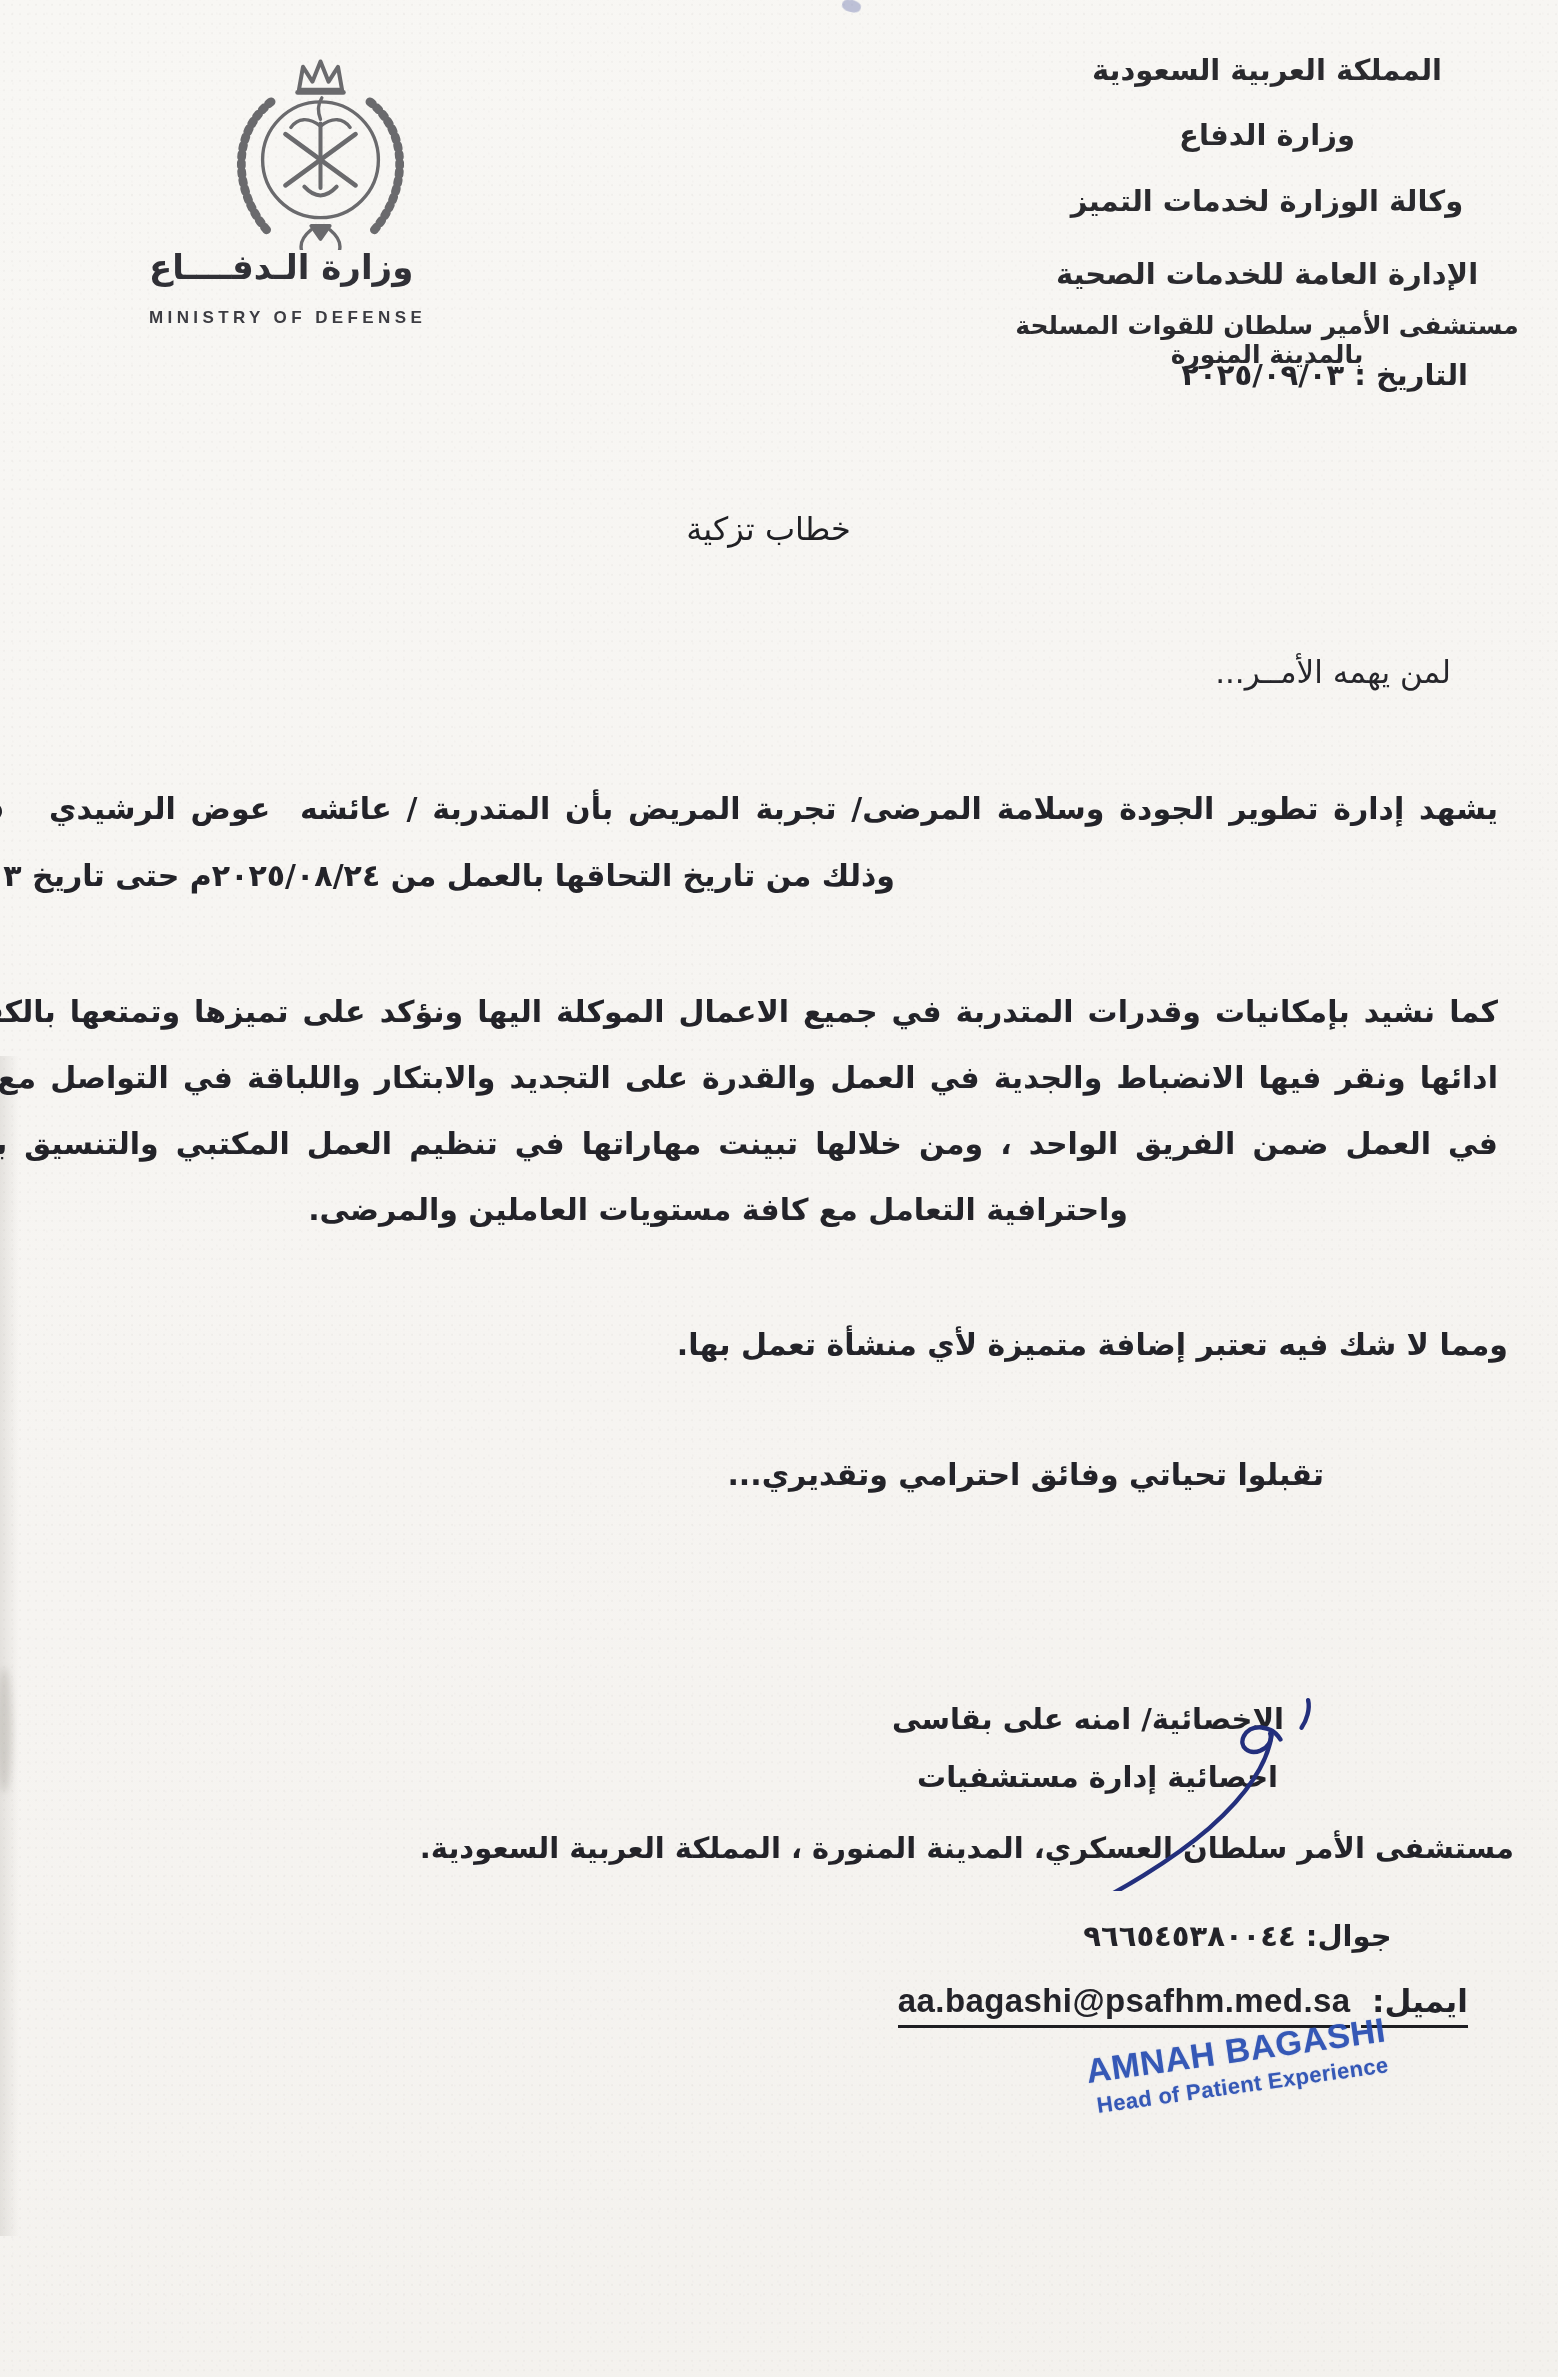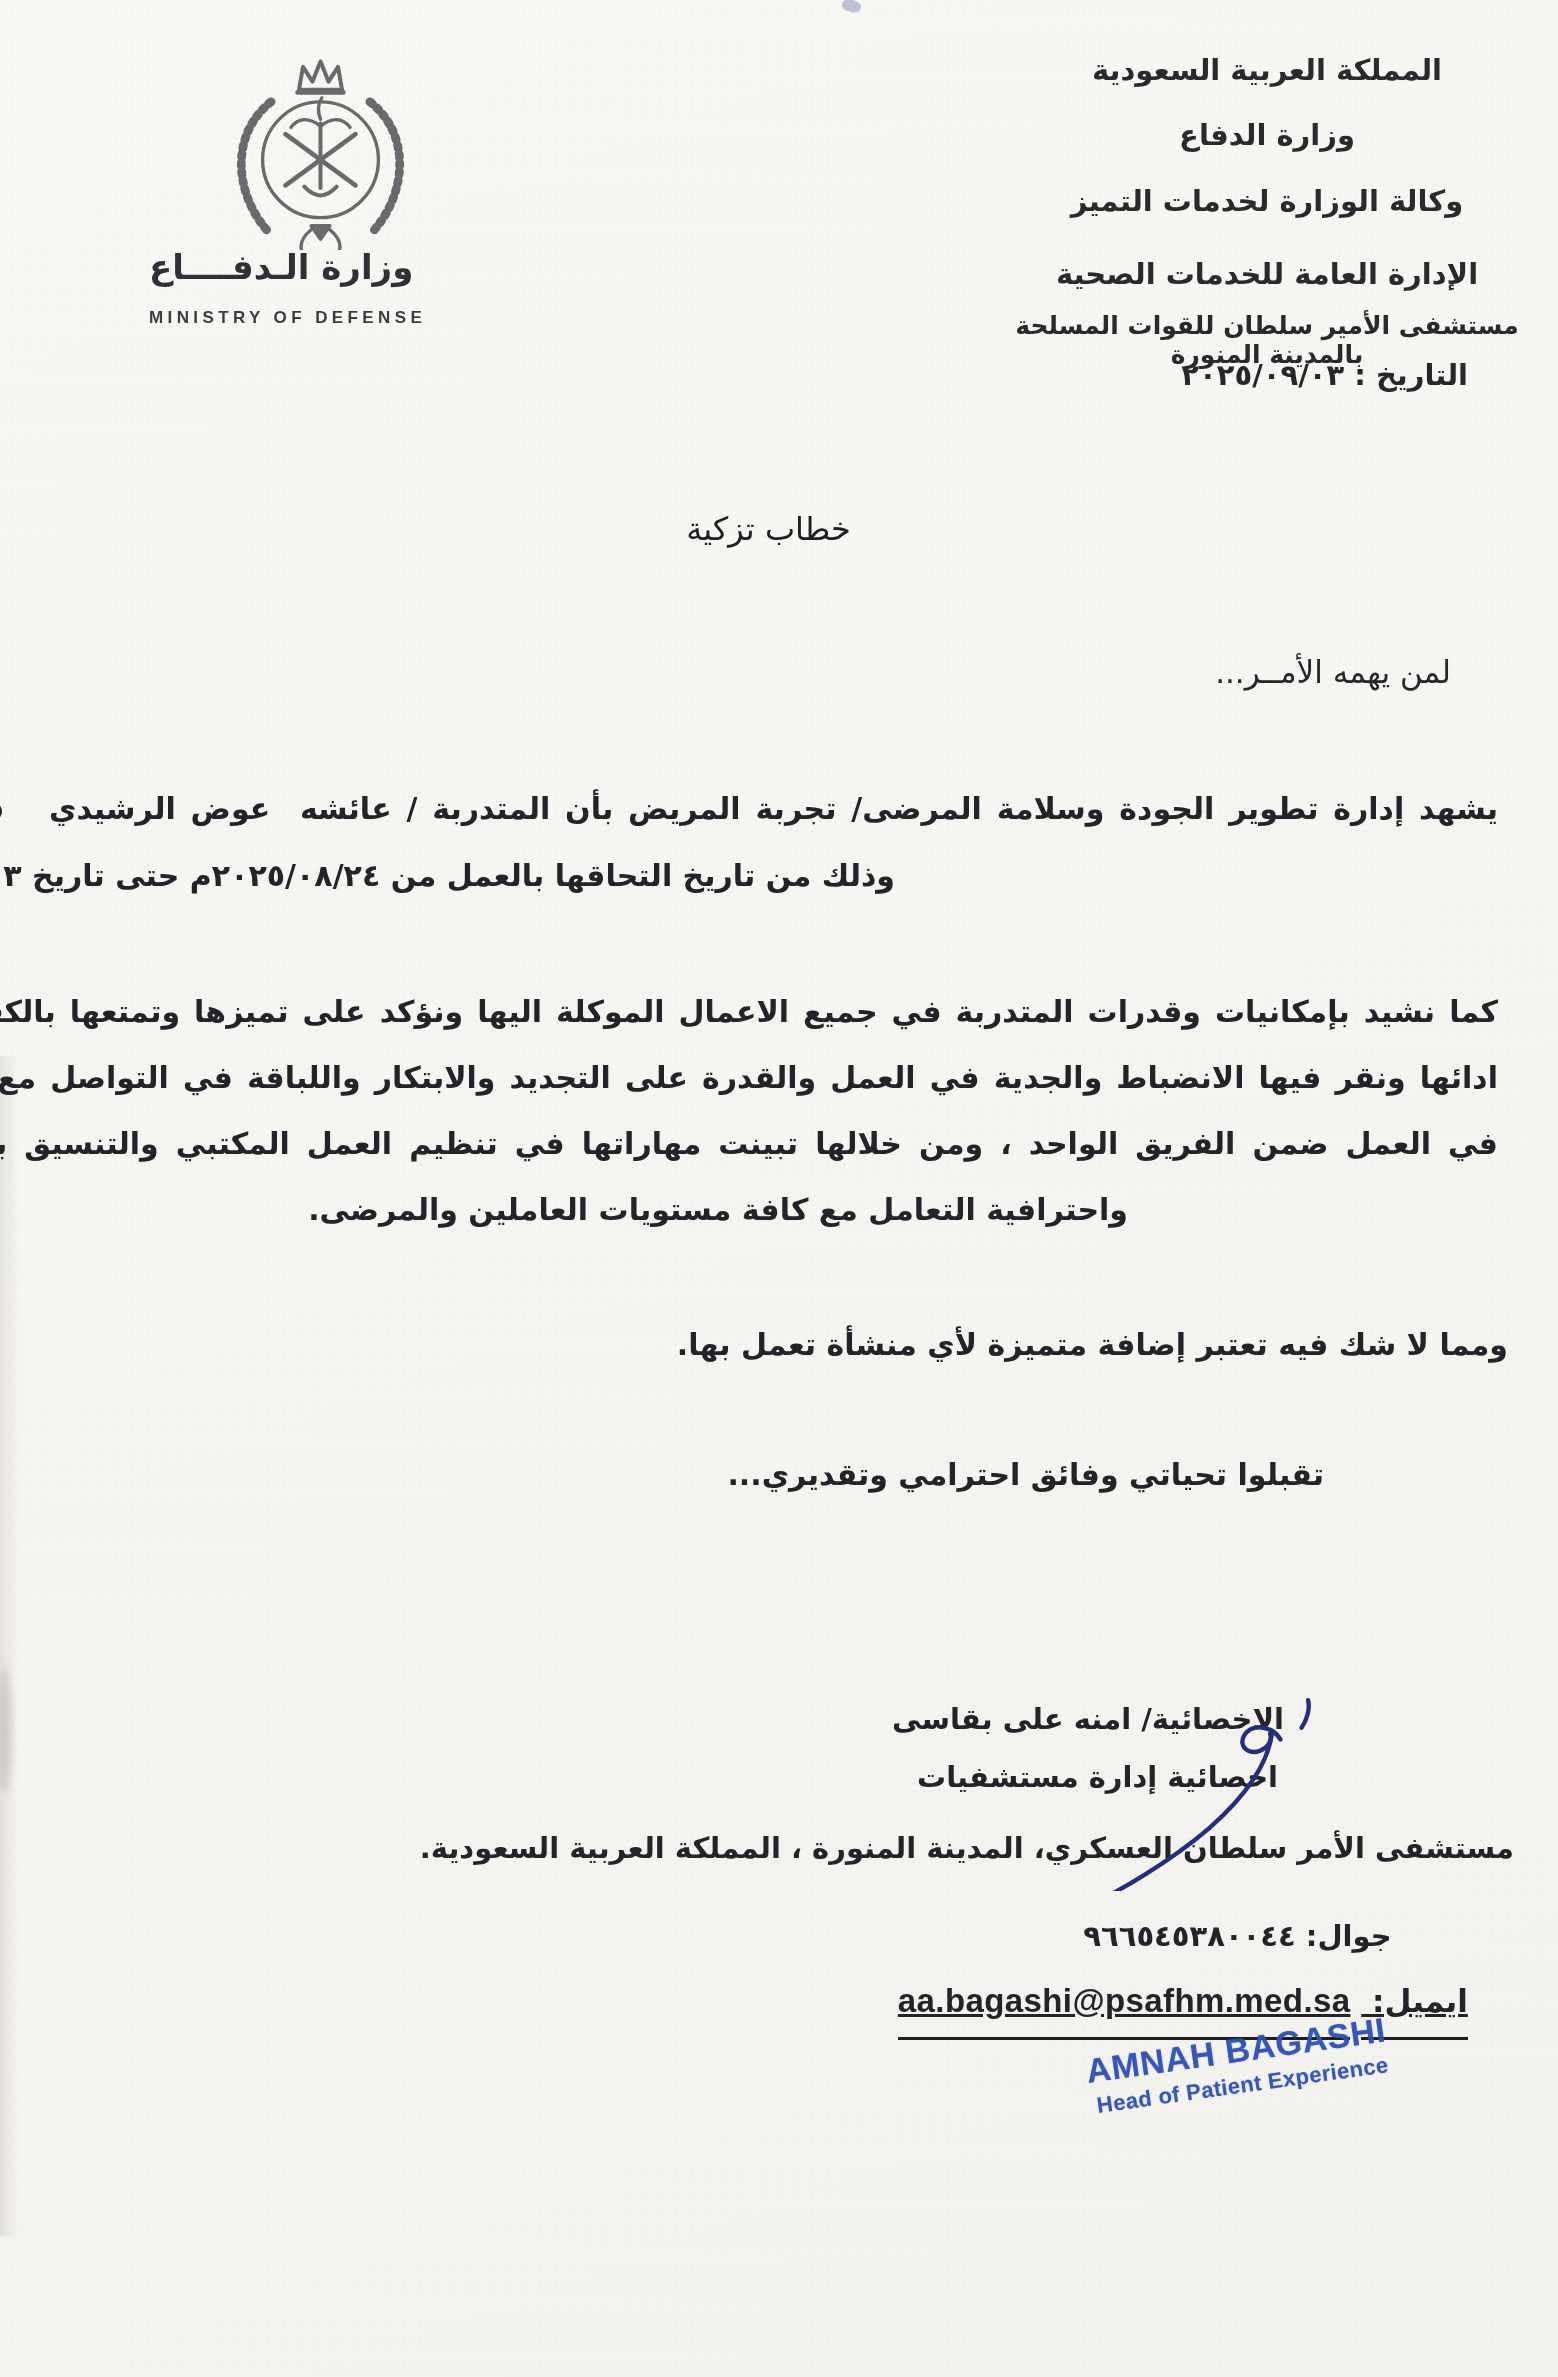--- a/index.html
+++ b/index.html
@@ -54,21 +54,21 @@
   #p3{right:51px;top:1327px;}
   #p4{right:235px;top:1457px;}
 
   
   .sigline{position:absolute;direction:rtl;white-space:pre;font-size:29px;font-weight:700;color:#232329;}
   #sig-name{right:275px;top:1702px;}
   #sig-role{right:281px;top:1760px;}
   #sig-org{right:45px;top:1831px;}
   #sig-phone{right:127px;top:1885px;}
   #sig-email{right:48px;top:1946px;font-size:31px;}
-  .u{border-bottom:3.6px solid #1e1e22;padding-bottom:18px;text-decoration:underline;}
+  .u{border-bottom:3.6px solid #1e1e22;padding-bottom:6px;}
   .email-latin{font-family:"Liberation Sans",sans-serif;font-weight:700;font-size:33px;letter-spacing:0.4px;}
 
   .autograph{position:absolute;left:983px;top:1687px;width:350px;height:204px;}
 
   .stamp{position:absolute;left:1087px;top:2031px;transform:rotate(-8deg);
     color:#2b50b4;font-family:"Liberation Sans",sans-serif;
     text-shadow:0 0 1.5px rgba(43,80,180,.38);opacity:.95;}
   .stamp-name{font-size:34px;font-weight:700;letter-spacing:0.7px;white-space:nowrap;}
   .stamp-title{font-size:22px;font-weight:700;margin-top:2.9px;margin-left:5.8px;letter-spacing:0.4px;white-space:nowrap;}
 </style>

